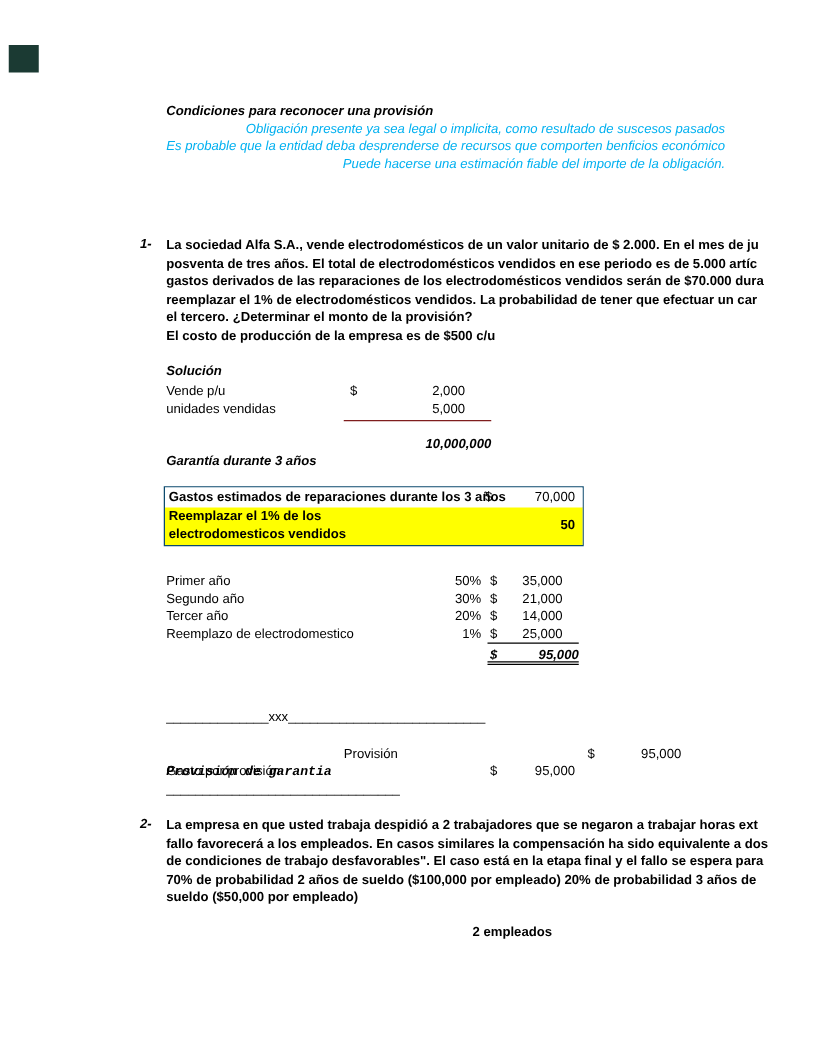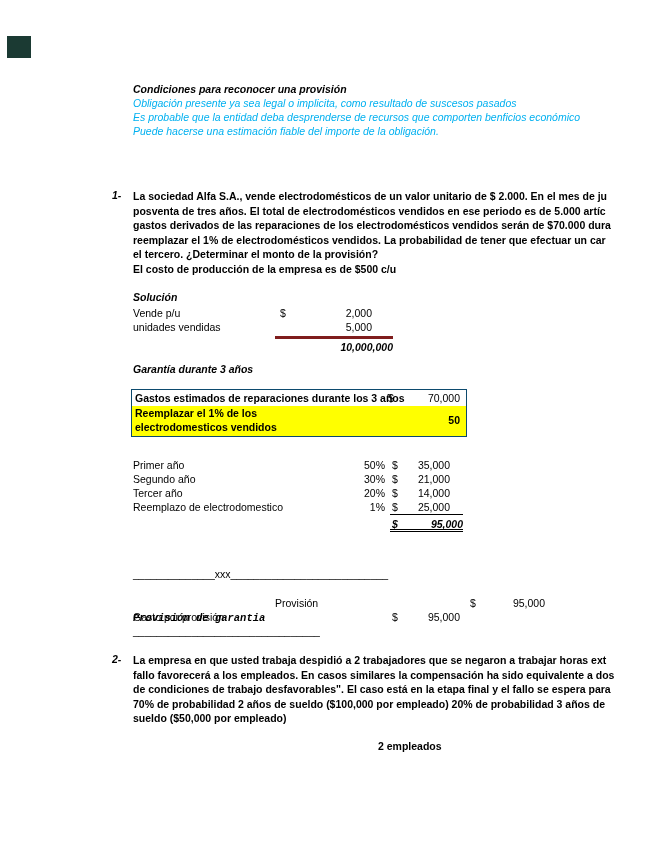--- a/index.html
+++ b/index.html
@@ -3,38 +3,38 @@
 <meta charset="utf-8">
 <style>
   * { margin:0; padding:0; box-sizing:border-box; }
   html,body { background:#ffffff; }
   .page {
     position:relative; width:655px; height:848px; background:#ffffff;
     font-family:"Liberation Sans", sans-serif; color:#000;
     font-size:10.5px; overflow:hidden;
   }
   .bi { font-weight:700; font-style:italic; }
-  .blue { color:#00B0F0; font-style:italic; }
+  .blue { color:#00B0F0; font-style:italic;text-align:right; }
 
   .corner-mark { position:absolute; left:7px; top:36px; width:24px; height:22px; background:#1b3a33; }
 
   .header { position:absolute; left:133px; top:82px; }
   .header div { line-height:14px; white-space:nowrap; }
 
   .problem { position:absolute; left:133px; }
   .problem .pnum { position:absolute; left:-21px; top:0; }
   .problem .pline { line-height:14.5px; white-space:nowrap; font-weight:700; }
 
   .sol-title { position:absolute; left:133px; top:291px; }
   .solution { position:absolute; left:133px; top:307px; width:262px; height:50px; }
   .srow { position:relative; height:14px; }
   .srow .lbl { position:absolute; left:0; white-space:nowrap; }
   .srow .cur { position:absolute; left:147px; }
   .srow .val { position:absolute; left:160px; width:79px; text-align:right; }
-  .sol-total { position:absolute; left:142px; top:29px; width:118px; border-top:3px solid #7f1d1d; text-align:right; padding-top:2px; }
+  .sol-total { position:absolute; left:142px; top:29px; width:118px; border-top:1px solid #7f1d1d; text-align:right; padding-top:12px; }
 
   .warranty-title { position:absolute; left:133px; top:363px; }
 
   .wbox { position:absolute; left:131px; top:389px; width:336px; border:1px solid #0c4a6e; }
   .wbox-r1 { position:relative; height:16px; background:#fff; }
   .wbox-r1 .lbl { position:absolute; left:3px; top:2px; font-weight:700; white-space:nowrap; }
   .wbox-r1 .cur { position:absolute; left:256px; top:2px; }
   .wbox-r1 .val { position:absolute; right:6px; top:2px; }
   .wbox-yellow { position:relative; height:30px; background:#FFFF00; }
   .wbox-yellow .l1 { position:absolute; left:3px; top:1px; font-weight:700; white-space:nowrap; }

